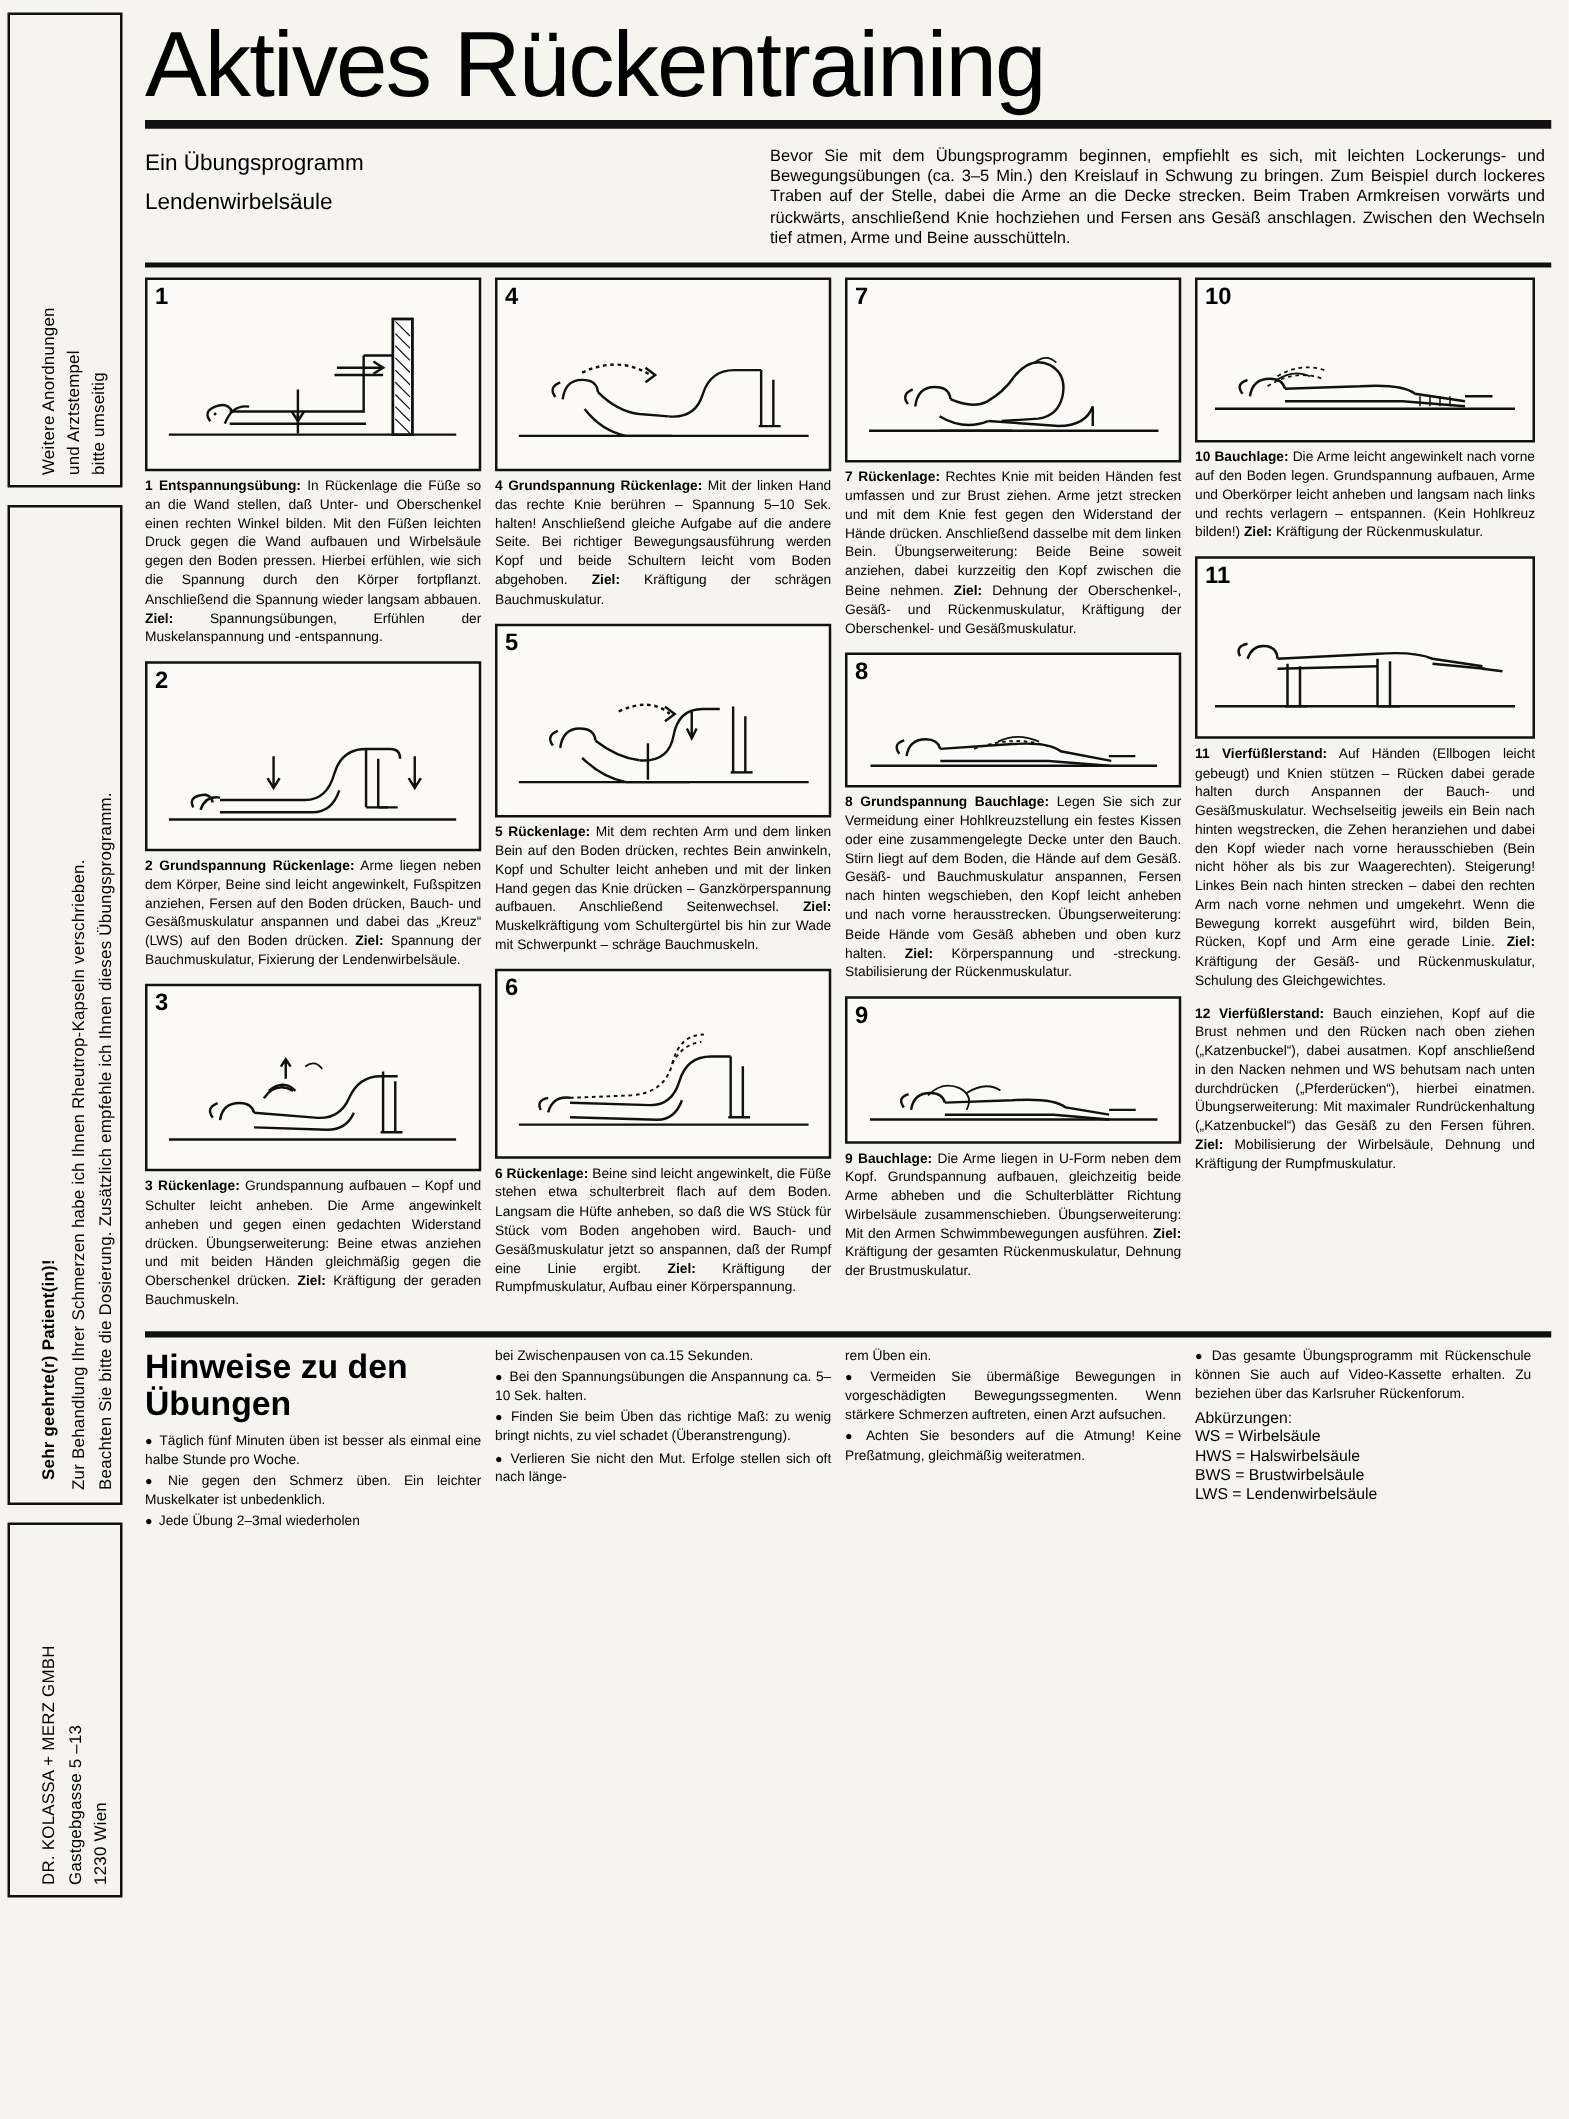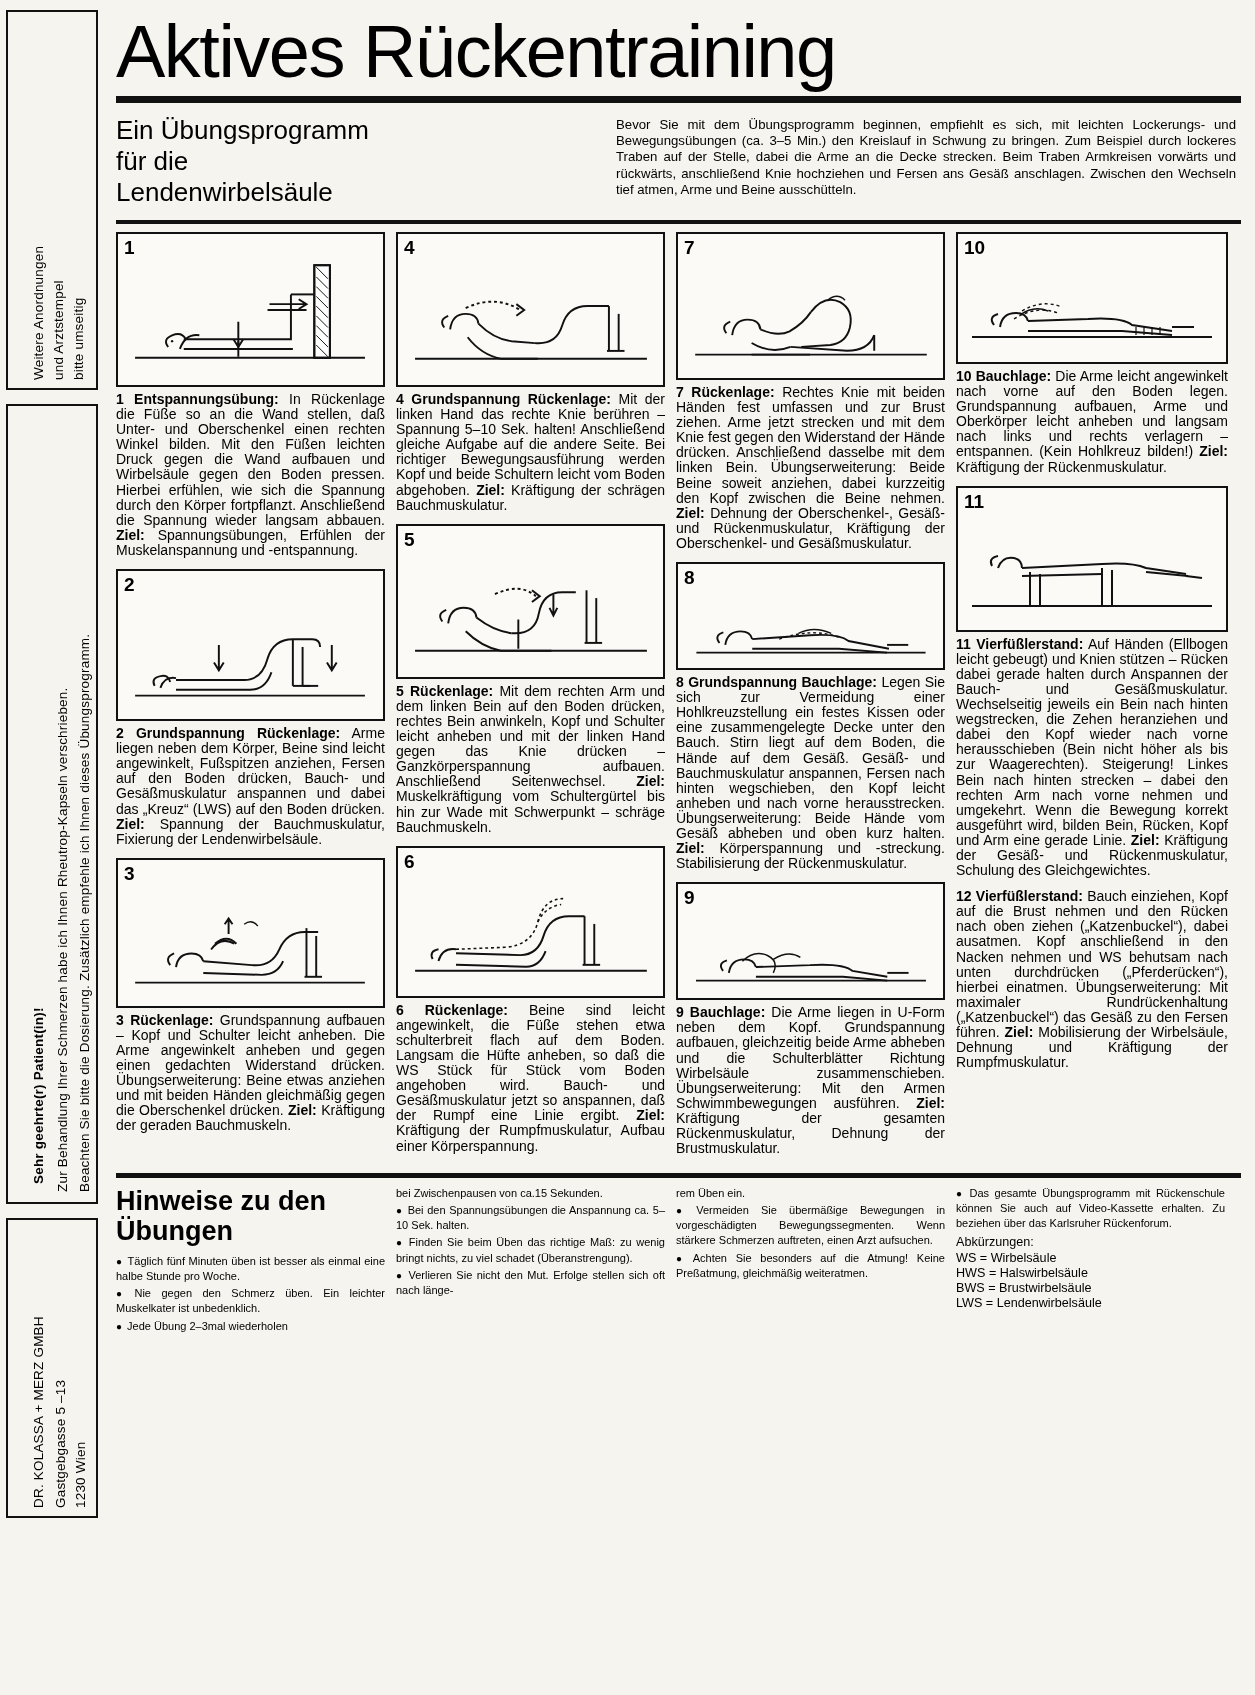--- a/index.html
+++ b/index.html
@@ -72,21 +72,21 @@
   }
 
   
   .head-cols {
     display: flex;
     margin-left: 4px;
     width: 1125px;
   }
   .head-left {
     width: 500px;
-    font-size: 26px;
+    font-size: 18px;
     line-height: 31px;
     padding-top: 2px;
   }
   .head-right {
     width: 620px;
     font-size: 13.2px;
     line-height: 16.2px;
     text-align: justify;
     padding-top: 4px;
   }
@@ -117,21 +117,21 @@
   }
   .figbox .num {
     position: absolute;
     left: 6px; top: 3px;
     font-size: 19px;
     font-weight: bold;
   }
   .figbox svg { display: block; width: 100%; height: 100%; }
 
   .extext {
-    font-size: 14px;
+    font-size: 11px;
     line-height: 15.1px;
     text-align: justify;
     margin-top: 5px;
   }
   .extext b { font-weight: bold; }
 
   
   .rule-bot {
     height: 5px;
     background: #111;
@@ -187,21 +187,20 @@
   </div>
 
   <div class="main">
 
     <div class="title">Aktives Rückentraining</div>
     <div class="rule-thick"></div>
 
     <div class="head-cols">
       <div class="head-left">
         <div>Ein Übungsprogramm</div>
-        <div>für die</div>
         <div>Lendenwirbelsäule</div>
       </div>
       <div class="head-right">Bevor Sie mit dem Übungsprogramm beginnen, empfiehlt es sich, mit leichten Lockerungs- und Bewegungsübungen (ca. 3–5 Min.) den Kreislauf in Schwung zu bringen. Zum Beispiel durch lockeres Traben auf der Stelle, dabei die Arme an die Decke strecken. Beim Traben Armkreisen vorwärts und rückwärts, anschließend Knie hochziehen und Fersen ans Gesäß anschlagen. Zwischen den Wechseln tief atmen, Arme und Beine ausschütteln.</div>
     </div>
 
     <div class="rule-mid"></div>
 
     <div class="cols">
 
       <div class="col">

